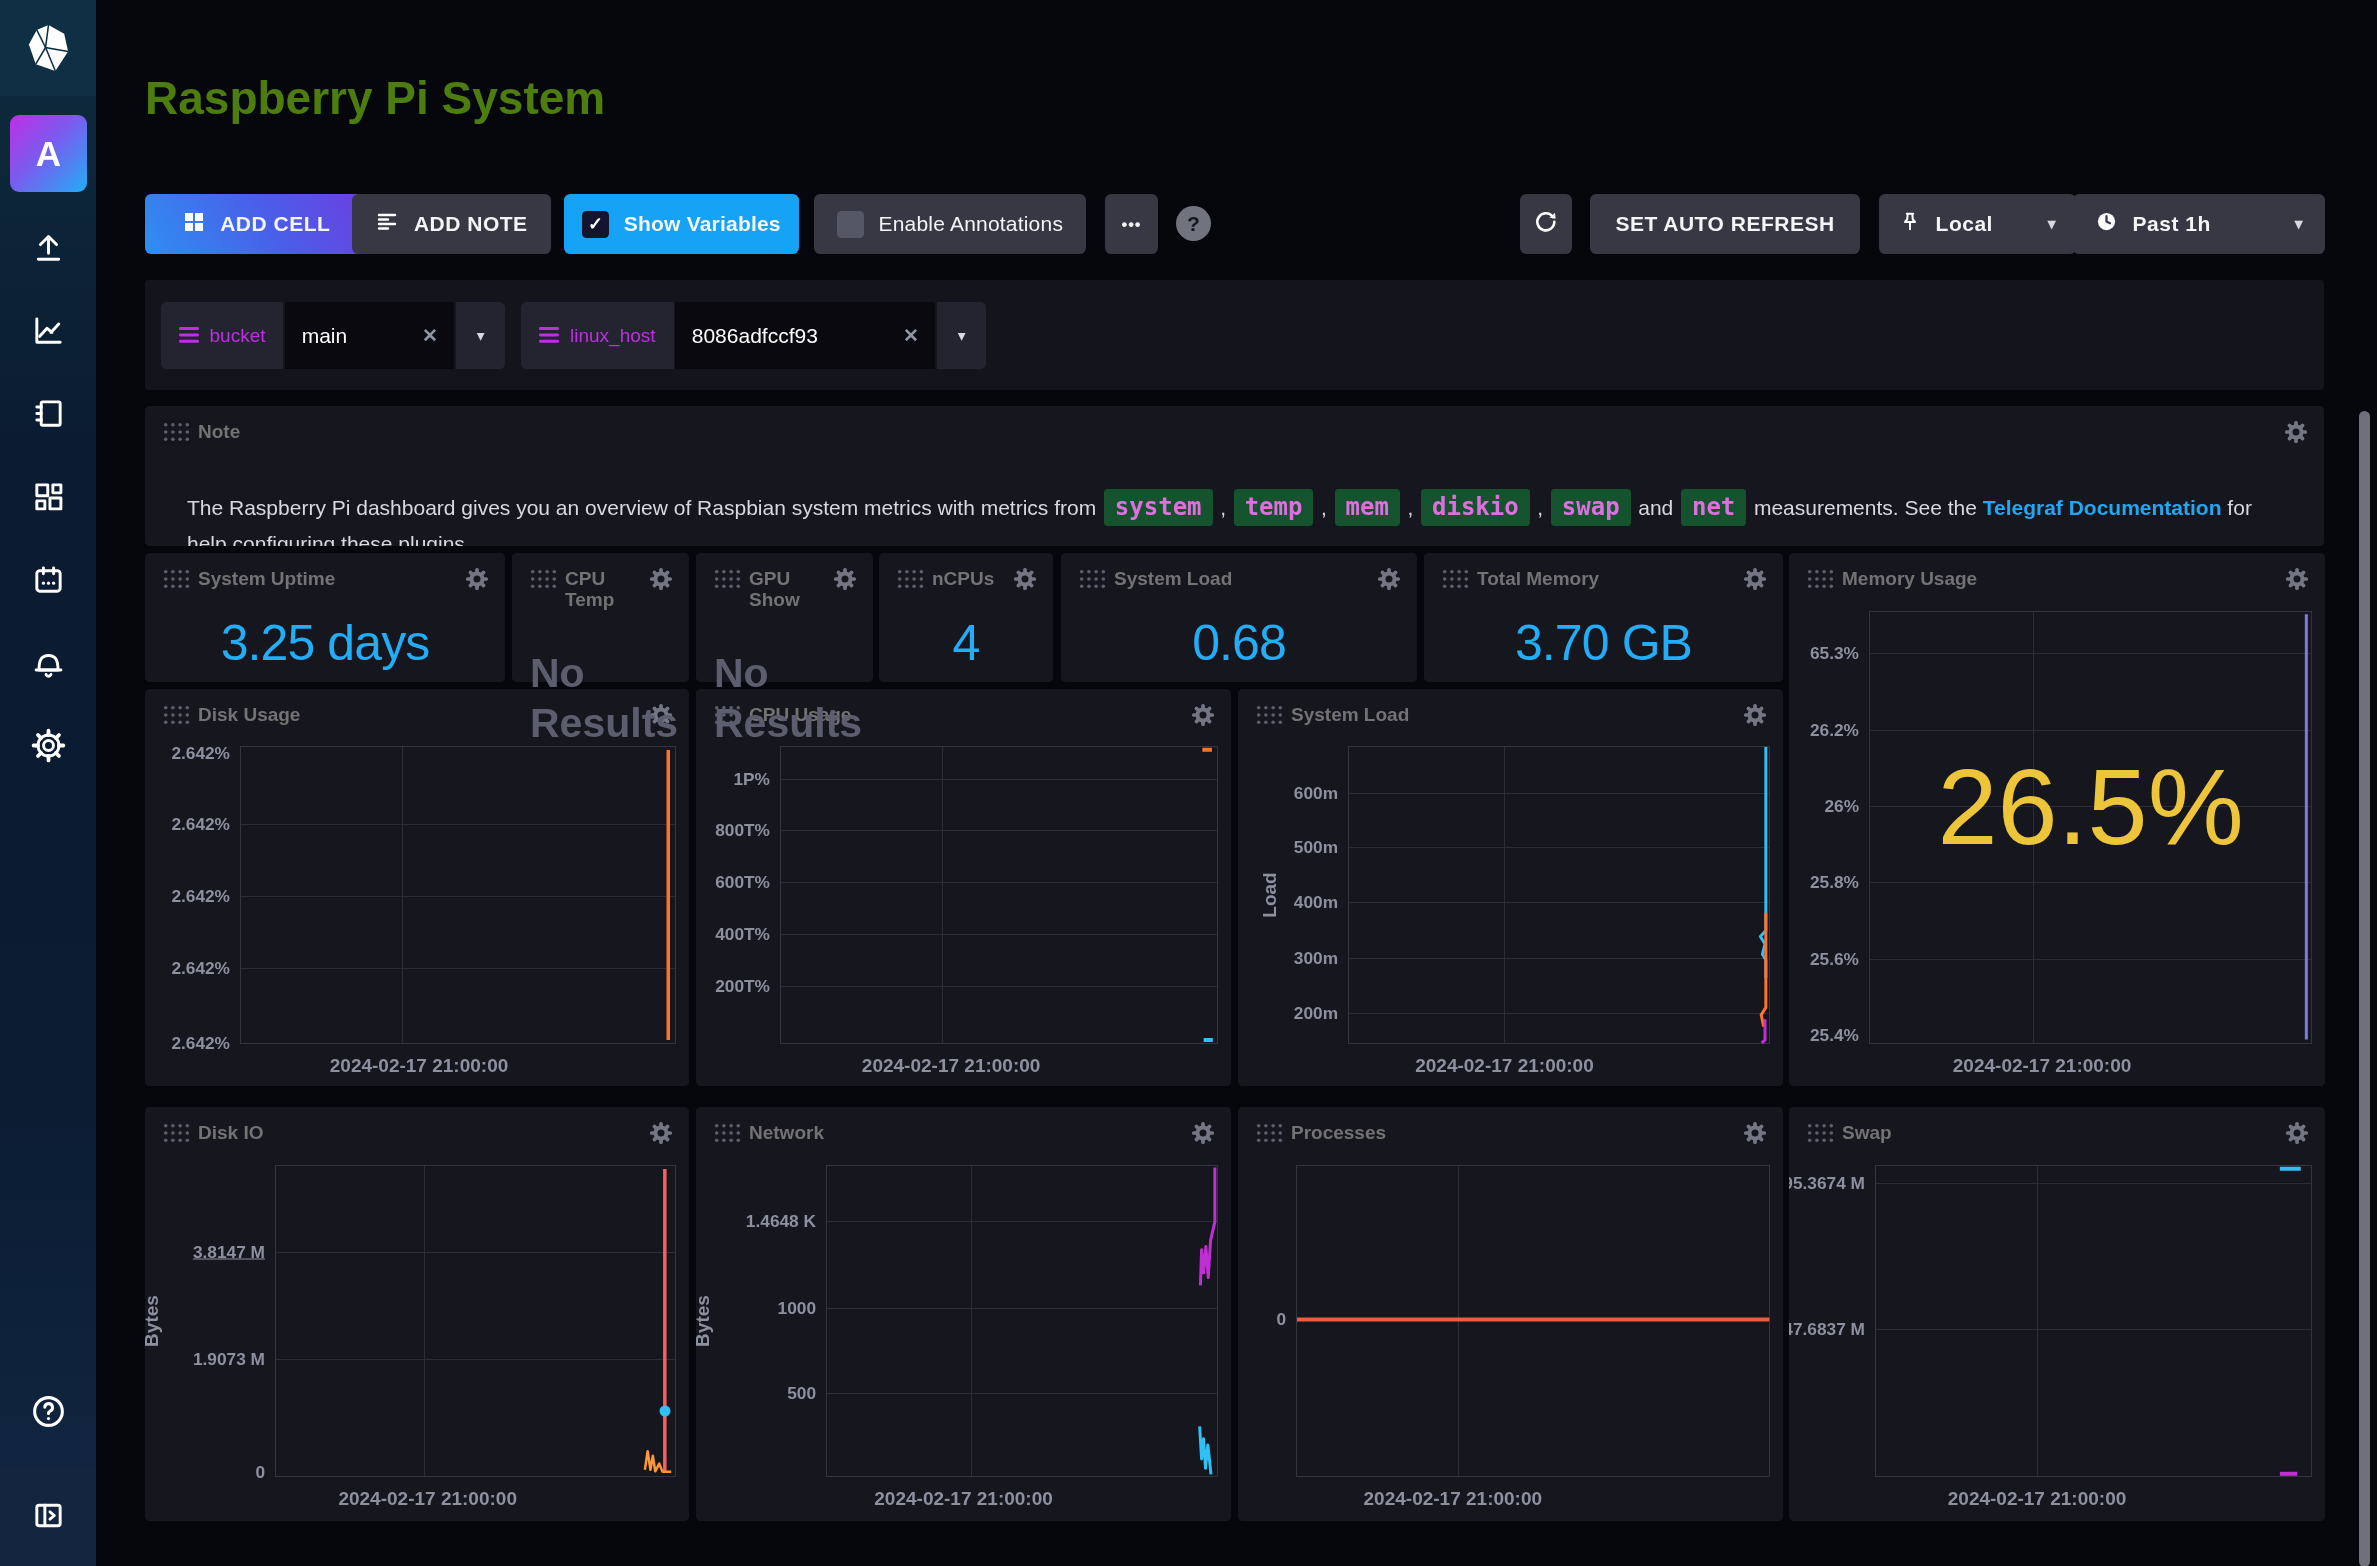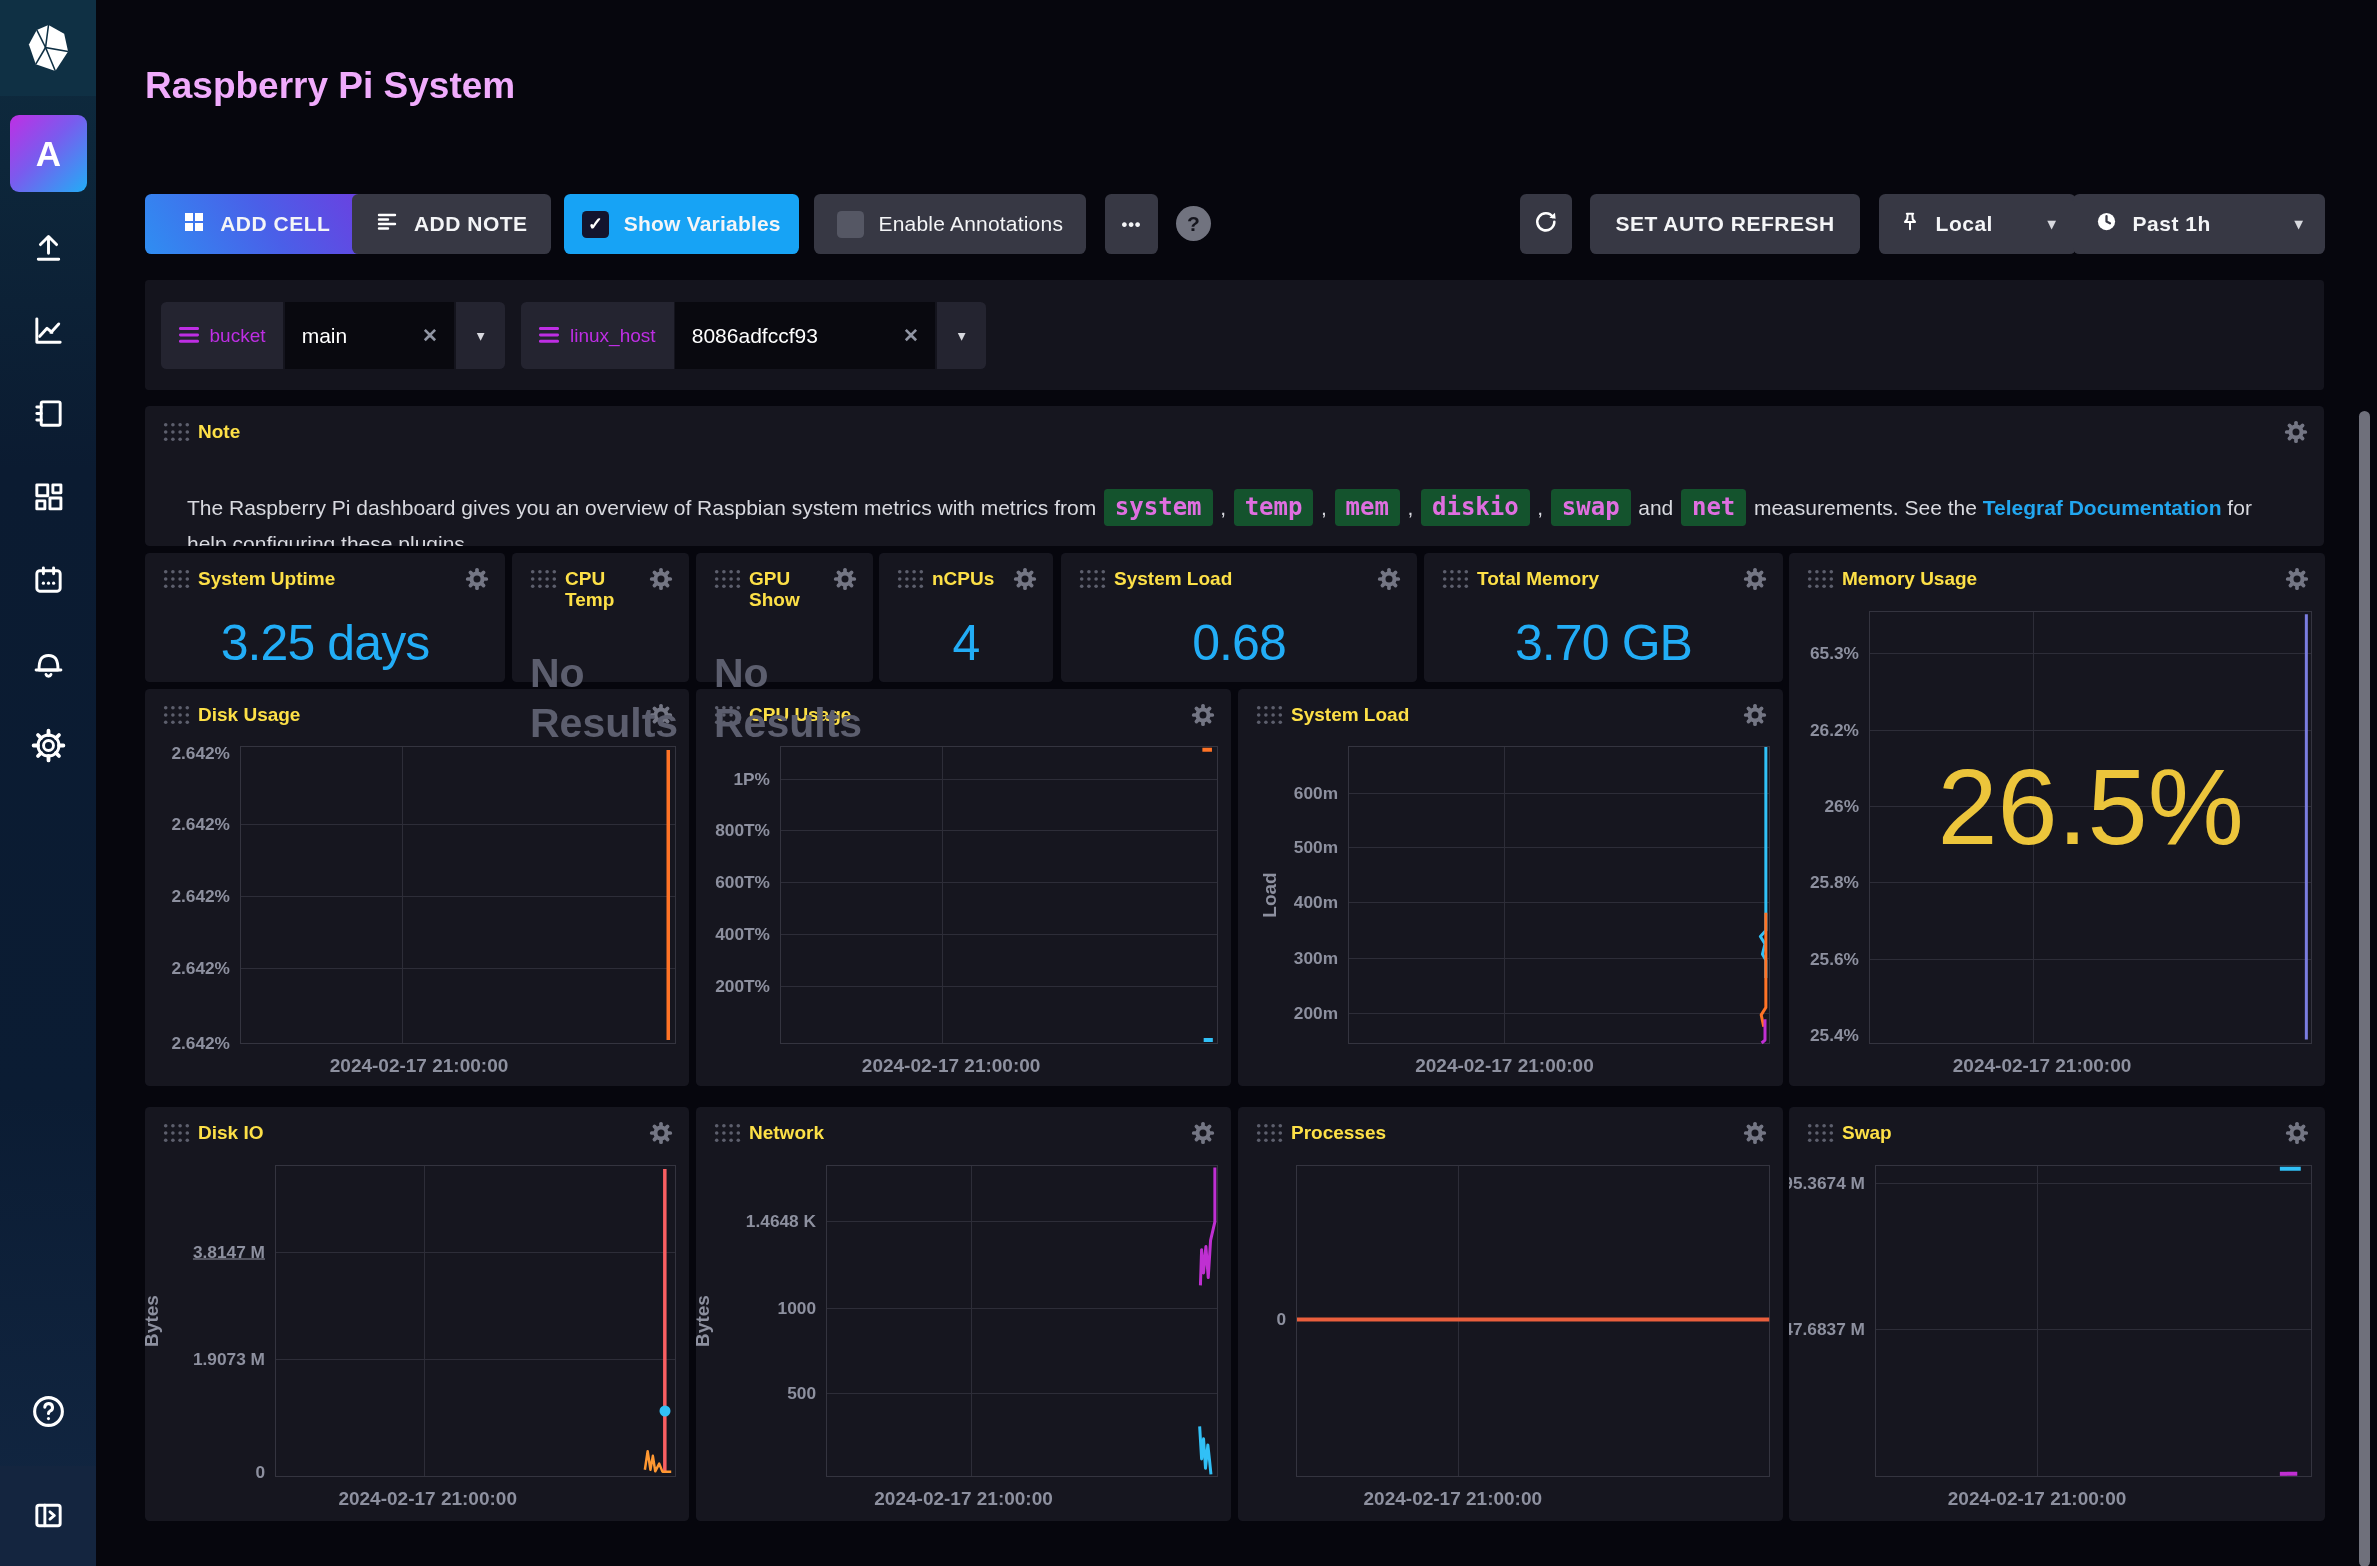--- a/index.html
+++ b/index.html
@@ -10,21 +10,21 @@
     background:linear-gradient(180deg,#0e2c3f 0%,#0b1b31 30%,#0b1c33 70%,#122743 100%);}
   .logo-block{position:absolute;left:0;top:0;width:96px;height:96px;background:#0f3044;
     display:flex;align-items:center;justify-content:center;}
   .avatar{position:absolute;left:10px;top:115px;width:77px;height:77px;border-radius:9px;
     background:linear-gradient(135deg,#bf2fe4 0%,#7a5bee 45%,#22adf6 100%);
     display:flex;align-items:center;justify-content:center;font-size:35px;font-weight:700;color:#fff;cursor:pointer;}
   .side-icon{position:absolute;left:0;width:96px;height:68px;display:flex;align-items:center;justify-content:center;cursor:pointer;}
   .side-icon svg{stroke:#fff;fill:none;stroke-width:2;stroke-linecap:round;stroke-linejoin:round;}
   .side-bottom{position:absolute;left:0;top:1466px;width:96px;height:100px;background:#14253f;}
   
-  .page-title{position:absolute;left:145px;top:40px;font-size:37px;font-weight:600;color:#f0abfc;}
+  .page-title{position:absolute;left:145px;top:40px;font-size:46px;font-weight:600;color:#4d7c0f;}
   .btn{position:absolute;top:194px;height:60px;border-radius:6.4px;background:#373844;color:#f4f5f7;
     display:flex;align-items:center;justify-content:center;gap:14.6px;font-size:21px;font-weight:700;
     letter-spacing:0.5px;cursor:pointer;box-sizing:border-box;}
   .btn .cb{width:27px;height:27px;border-radius:4.6px;flex:none;}
   .btn-gradient{background:linear-gradient(60deg,#2f8ef2 0%,#4a5fe8 55%,#6c3fe0 100%);}
   .btn-blue{background:#17a3f5;letter-spacing:0.2px;font-weight:600;}
   .cb-checked{background:#13142e;color:#fff;display:flex;align-items:center;justify-content:center;font-size:18px;font-weight:700;}
   .cb-empty{background:#555764;}
   .icon-white svg{stroke:#fff;fill:none;stroke-width:2.4;stroke-linecap:round;stroke-linejoin:round;}
   .help-circle{position:absolute;left:1176px;top:206px;width:35px;height:35px;border-radius:50%;
@@ -37,21 +37,21 @@
   .var-label{background:#242430;padding:0 18px;gap:11px;}
   .var-label .nm{color:#be2ee4;font-size:19px;font-weight:400;}
   .var-value{background:#09090f;padding:0 16.4px;justify-content:space-between;margin:0 1.8px;}
   .var-value .vv{color:#fff;font-size:21px;}
   .var-value .x{color:#9095a3;font-size:19px;font-weight:700;cursor:pointer;padding-left:18px;}
   .var-caret{background:#242430;width:49px;justify-content:center;cursor:pointer;}
   
   .cell{position:absolute;background:#16161f;border-radius:4.6px;overflow:hidden;}
   .cell-head{position:absolute;left:0;top:0;right:0;height:51px;}
   .dots{position:absolute;left:18px;top:16.4px;color:#5d5f6d;cursor:grab;}
-  .cell-title{position:absolute;left:53px;top:14.6px;font-size:19px;font-weight:700;color:#fde047;line-height:1.15;}
+  .cell-title{position:absolute;left:53px;top:14.6px;font-size:19px;font-weight:700;color:#737373;line-height:1.15;}
   .gear{position:absolute;right:16.4px;top:13.7px;color:#747684;cursor:pointer;}
   .title-narrow .cell-title{max-width:91px;}
   .stat-value{position:absolute;left:0;right:0;top:51px;bottom:0;display:flex;align-items:center;justify-content:center;
     font-size:50px;font-weight:300;color:#22adf6;letter-spacing:-0.9px;}
   .cell-overflow{overflow:visible;z-index:3;}
   .no-results{position:absolute;left:18px;top:95px;font-size:41px;font-weight:700;color:#5c5e6e;line-height:1.22;width:146px;}
   
   .plot{position:absolute;border:0.9px solid #34343f;box-sizing:border-box;}
   .plot svg{position:absolute;left:0;top:0;width:100%;height:100%;overflow:visible;}
   .hline{position:absolute;left:0;right:0;height:0.9px;background:#2d2d38;}

